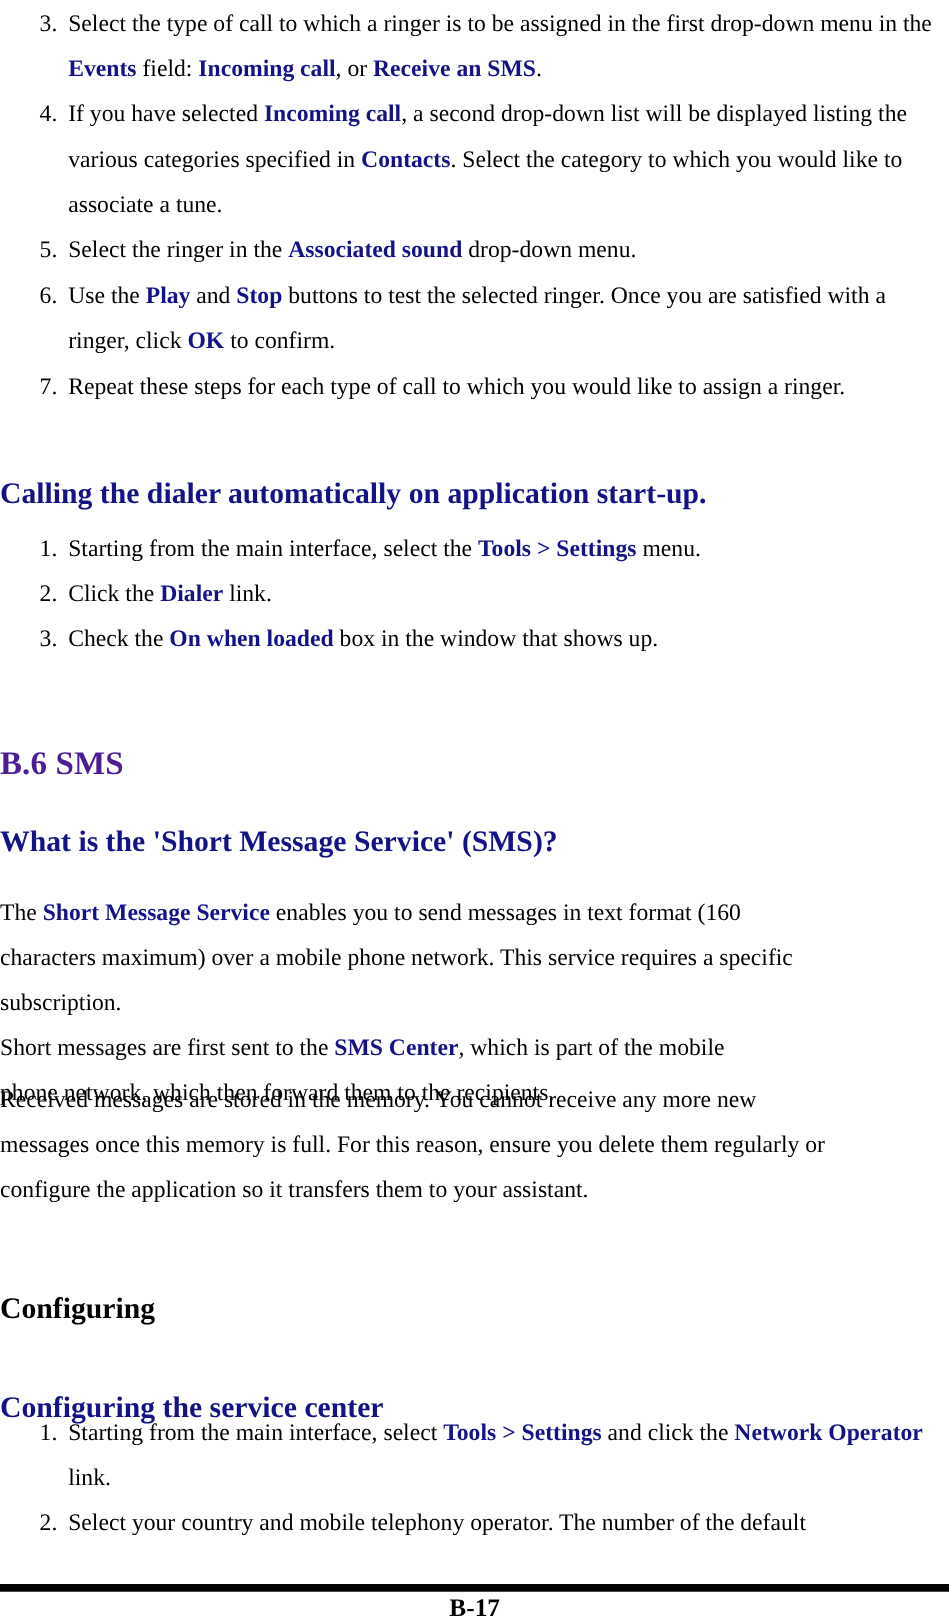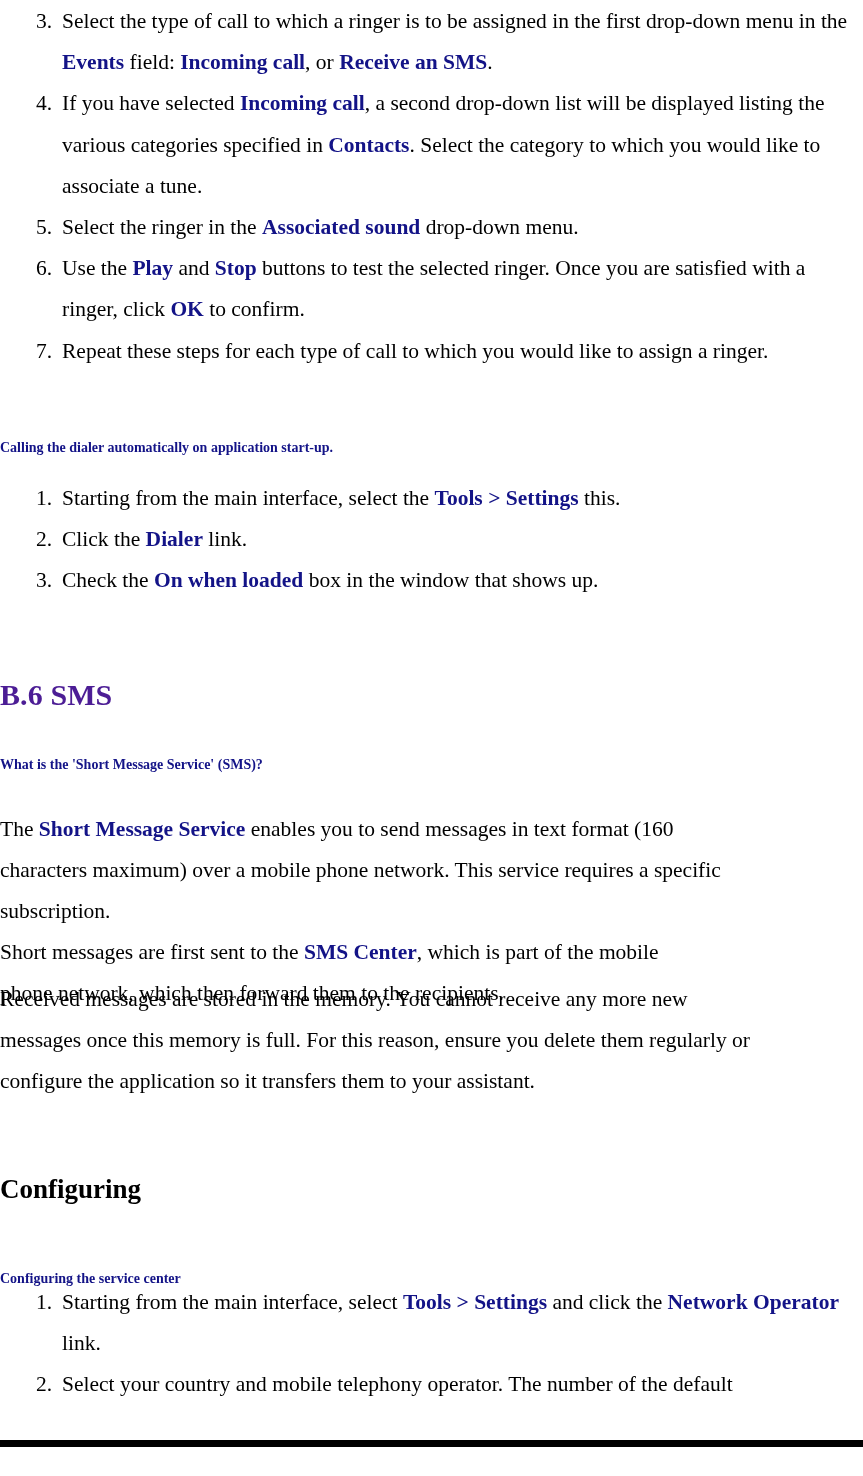--- a/index.html
+++ b/index.html
@@ -71,21 +71,21 @@
     letter-spacing: 0.1px;
   }
   .h2 {
     font-size: 27px;
     font-weight: bold;
     color: #000000;
     margin: 0;
     line-height: 34px;
   }
   .h3 {
-    font-size: 14px;
+    font-size: 27px;
     font-weight: bold;
     color: #131387;
     margin: 0;
     line-height: 32px;
   }
 
   
   .blk-steps-1 { position: absolute; left: 0; top: 1px; width: 863px; }
   .blk-dialer-h { position: absolute; left: 0; top: 432px; width: 863px; }
   .blk-steps-2 { position: absolute; left: 0; top: 478px; width: 863px; }
@@ -150,21 +150,21 @@
   </div>
 
   <div class="blk-dialer-h">
     <div class="h3"><span class="b">Calling the dialer automatically on application start-up</span><span style="font-weight: bold;">.</span></div>
   </div>
 
   <div class="blk-steps-2">
     <ol class="steps">
         <li>
           <span class="num">1.</span>
-          <span class="txt"><span>Starting from the main interface, select the </span><span class="b">Tools</span><span class="b"> &gt; </span><span class="b">Settings</span><span> this.</span></span>
+          <span class="txt"><span>Starting from the main interface, select the </span><span class="b">Tools</span><span class="b"> &gt; </span><span class="b">Settings</span><span> menu.</span></span>
         </li>
         <li>
           <span class="num">2.</span>
           <span class="txt"><span>Click the </span><span class="b">Dialer</span><span> link.</span></span>
         </li>
         <li>
           <span class="num">3.</span>
           <span class="txt"><span>Check the </span><span class="b">On when loaded</span><span> box in the window that shows up.</span></span>
         </li>
       </ol>
@@ -205,14 +205,15 @@
           <span class="txt"><span>Starting from the main interface, select </span><span class="b">Tools</span><span class="b"> &gt; </span><span class="b">Settings</span><span> and click the </span><span class="b">Network Operator</span><span> link.</span></span>
         </li>
         <li>
           <span class="num">2.</span>
           <span class="txt"><span>Select your country and mobile telephony operator. The number of the default</span></span>
         </li>
       </ol>
   </div>
 
   <div class="footer-rule"></div>
+  <div class="footer-page">B-17</div>
 
 </div>
 
 </body></html>

